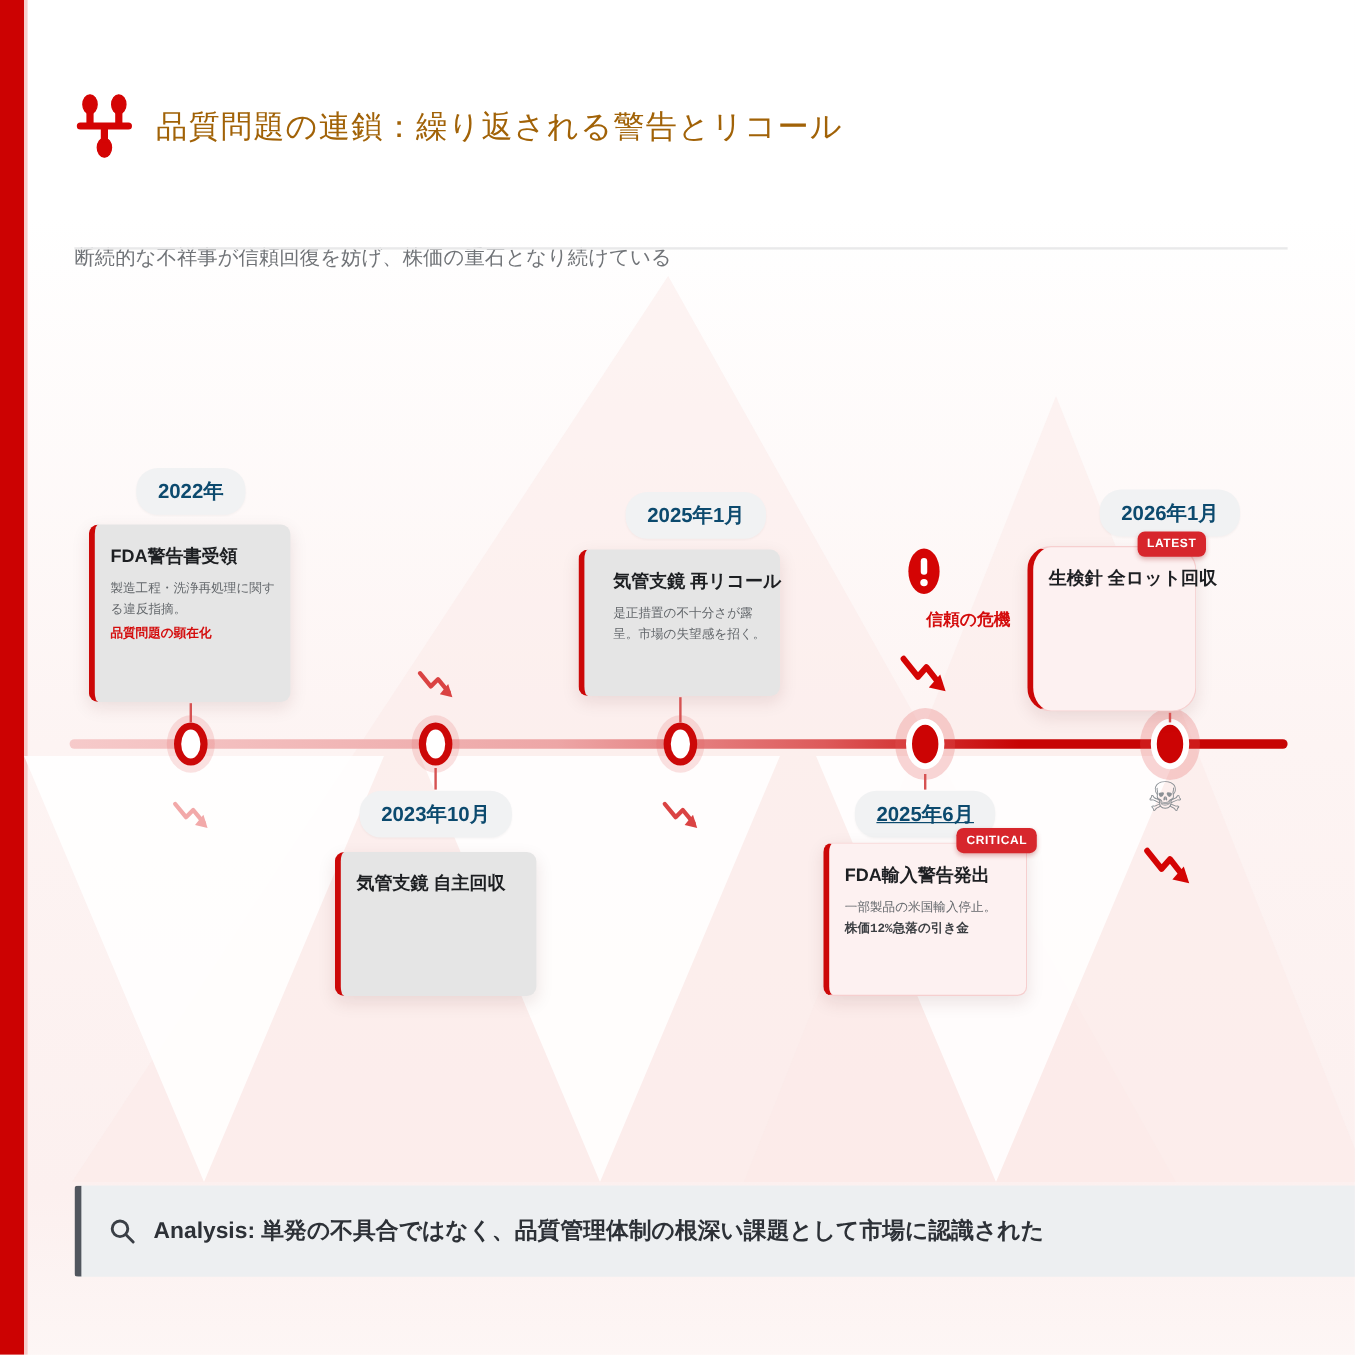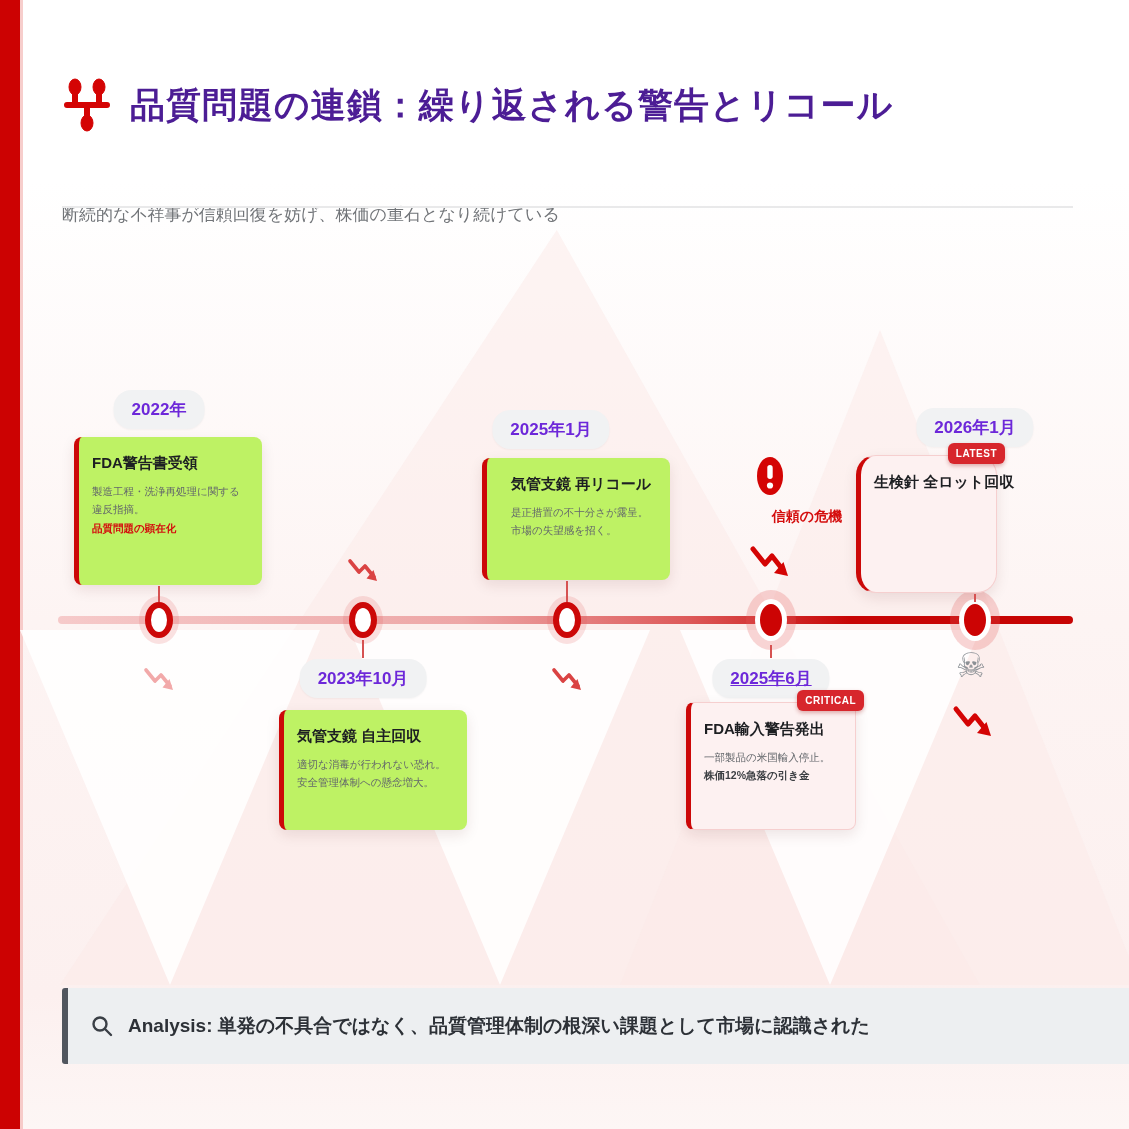--- a/index.html
+++ b/index.html
@@ -17,44 +17,44 @@
   .bg-tri.a{left:40px;top:20px;width:920px;height:755px;clip-path:polygon(54% 0,0 100%,100% 100%);}
   .bg-tri.b{left:600px;top:120px;width:520px;height:655px;clip-path:polygon(50% 0,0 100%,100% 100%);}
   .bg-notch{position:absolute;background:#ffffff;opacity:.85;}
   .bg-notch.n1{left:0px;top:420px;width:300px;height:355px;clip-path:polygon(0 0,100% 0,50% 100%);}
   .bg-notch.n2{left:330px;top:420px;width:300px;height:355px;clip-path:polygon(0 0,100% 0,50% 100%);}
   .bg-notch.n3{left:660px;top:420px;width:300px;height:355px;clip-path:polygon(0 0,100% 0,50% 100%);}
 
   
   .header{position:absolute;left:62px;top:78px;display:flex;align-items:center;gap:18px;}
   .title-icon{width:50px;height:54px;flex:0 0 auto;}
-  h1.title{margin:0;font-size:35px;font-weight:700;color:#4c1d95;letter-spacing:1px;white-space:nowrap;}
+  h1.title{margin:0;font-size:26px;font-weight:400;color:#a16207;letter-spacing:1px;white-space:nowrap;}
   .subtitle{position:absolute;left:62px;top:163px;font-size:17px;color:#717478;margin-top:40px;}
   .divider{position:absolute;left:62px;top:206px;width:1011px;height:2px;background:#e9e9ea;}
 
   
   .tl-line{position:absolute;left:58px;top:616px;width:1015px;height:8px;border-radius:4px;
     background:linear-gradient(90deg,#f6caca 0%,#eda6a6 40%,#dd5a5a 62%,#c70404 78%,#c70404 100%);}
   .marker{position:absolute;border-radius:50%;box-sizing:border-box;}
   .marker.open{width:28px;height:36px;background:#ffffff;border:6px solid #cc0808;
     box-shadow:0 0 0 6px rgba(226,93,93,.18);}
   .marker.filled{width:32px;height:42px;background:#cc0404;border:5px solid #ffffff;
     box-shadow:0 0 0 9px rgba(226,93,93,.25);}
   .connector{position:absolute;width:2px;background:#d65252;}
 
   .pill{position:absolute;transform:translateX(-50%);background:#f1f2f3;border-radius:18px;
-    padding:8px 18px;font-size:17px;font-weight:bold;color:#6d28d9;white-space:nowrap;
+    padding:8px 18px;font-size:17px;font-weight:bold;color:#0c4a6e;white-space:nowrap;
     box-shadow:0 1px 2px rgba(0,0,0,.04);}
 
-  .card{position:absolute;width:188px;box-sizing:border-box;background:#bef264;border-radius:8px;
+  .card{position:absolute;width:168px;box-sizing:border-box;background:#e5e5e5;border-radius:8px;
     border-left:5px solid #cc0808;box-shadow:0 5px 14px rgba(80,20,20,.10);
     padding:17px 12px 15px 13px;}
   .card.pink{background:#fdf1f1;border-top:1px solid #f6cfcf;border-right:1px solid #f6cfcf;border-bottom:1px solid #f6cfcf;}
   .card h3{margin:0 0 9px 0;font-size:15px;font-weight:bold;color:#1d1f22;white-space:nowrap;}
-  .card .body{font-size:10.5px;line-height:1.75;color:#63676b;}
+  .card .body{font-size:10.5px;line-height:1.75;color:#63676b;font-family:Liberation Mono, monospace;}
   .card .hl{font-size:10.5px;line-height:1.8;color:#d40d0d;font-weight:bold;}
   .card .strong{color:#3c3f43;font-weight:bold;}
   .badge{position:absolute;top:-13px;right:-9px;background:#d7262c;color:#ffffff;
     font-size:10px;font-weight:bold;letter-spacing:.5px;padding:5px 8px;border-radius:6px;
     box-shadow:0 2px 4px rgba(150,0,0,.3);}
 
   .trend{position:absolute;transform:translateX(-50%);}
   .callout-label{position:absolute;transform:translateX(-50%);font-size:14px;font-weight:bold;color:#d40d0d;white-space:nowrap;}
   .alert-wrap{position:absolute;transform:translateX(-50%);}
   .skull{position:absolute;transform:translateX(-50%);font-size:34px;color:#8b9095;line-height:1;}
@@ -114,24 +114,23 @@
 </svg>
 
 <svg class="trend" style="left:363px;top:556px;" width="34" height="30" viewBox="0 0 34 30">
   <path d="M4 5 L13 16 L19 10 L28 21" fill="none" stroke="#da4343" stroke-width="3.6" stroke-linecap="round" stroke-linejoin="round"></path>
   <polygon points="31,25 20.5,22.5 27.5,14" fill="#da4343"></polygon>
 </svg>
 <div class="connector" style="left:362px;top:640px;height:18px;"></div>
 <div class="pill" style="left:363px;top:659px;">2023年10月</div>
 <div class="card" style="left:279px;top:710px;min-height:120px;">
   <h3>気管支鏡 自主回収</h3>
-  <div class="body">適切な消毒が行われない恐れ。安全管理体制への懸念増大。</div>
 </div>
 
-<div class="pill" style="left:551px;top:410px;">2025年1月</div>
+<div class="pill" style="left:580px;top:410px;">2025年1月</div>
 <div class="card" style="left:482px;top:458px;min-height:122px;padding-left:24px;">
   <h3>気管支鏡 再リコール</h3>
   <div class="body">是正措置の不十分さが露呈。市場の失望感を招く。</div>
 </div>
 <div class="connector" style="left:566px;top:581px;height:21px;"></div>
 <svg class="trend" style="left:567px;top:665px;" width="34" height="30" viewBox="0 0 34 30">
   <path d="M4 5 L13 16 L19 10 L28 21" fill="none" stroke="#da4343" stroke-width="3.6" stroke-linecap="round" stroke-linejoin="round"></path>
   <polygon points="31,25 20.5,22.5 27.5,14" fill="#da4343"></polygon>
 </svg>
 

